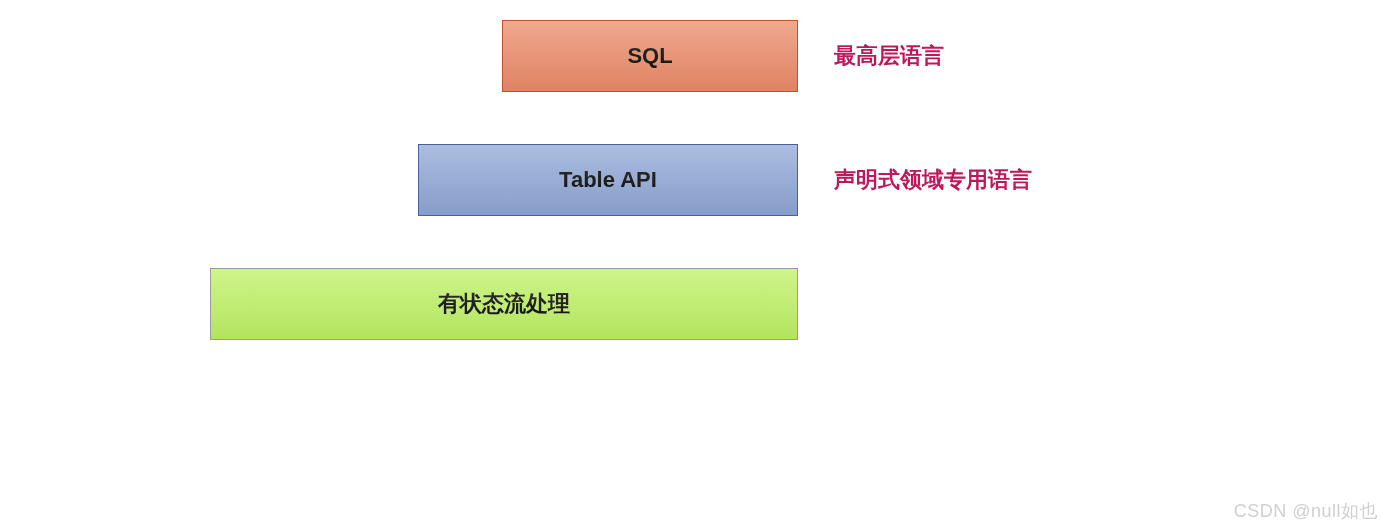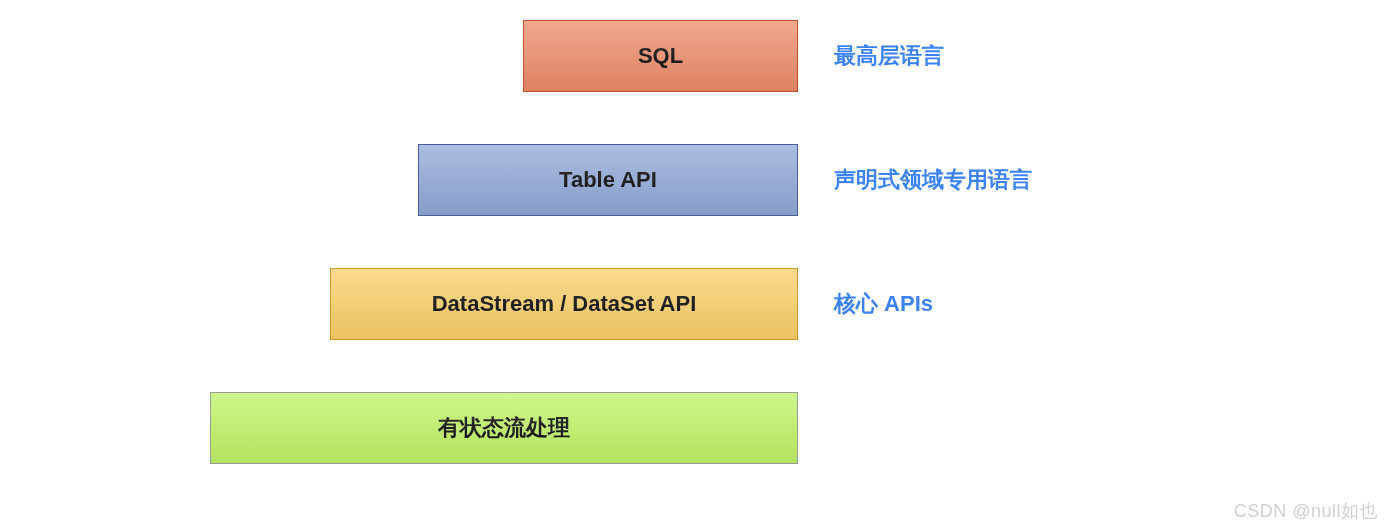--- a/index.html
+++ b/index.html
@@ -46,24 +46,24 @@
       content: "";
       position: absolute;
       inset: 0;
       background: linear-gradient(to bottom, rgba(255,255,255,0.25), rgba(0,0,0,0.06));
       pointer-events: none;
     }
     .label {
       margin-left: 36px;
       font-size: 22px;
       font-weight: 700;
-      color: #3b82f6;
+      color: #be185d;
       white-space: nowrap;
     }
-    .b1 { width: 275px; background: #ec8b69; border-color: #c05030; }
+    .b1 { width: 296px; background: #ec8b69; border-color: #c05030; }
     .b2 { width: 380px; background: #8fa7d6; border-color: #4a609a; text-align: right; }
     .b3 { width: 468px; background: #f9ce67; border-color: #c99a2a; }
     .b4 { width: 588px; background: #bef264; border-color: #9a9a9a; margin-left: 37px; }
     .watermark {
       position: absolute;
       right: 10px;
       bottom: 6px;
       font-size: 18px;
       color: #d0d0d0;
       font-weight: 400;
@@ -79,26 +79,20 @@
       <div class="box b1">SQL</div>
     </div>
     <div class="label">最高层语言</div>
   </div>
   <div class="row">
     <div class="box-wrap">
       <div class="box b2">Table API</div>
     </div>
     <div class="label">声明式领域专用语言</div>
   </div>
-  <div class="row">
-    <div class="box-wrap">
-      <div class="box b3">DataStream / DataSet API</div>
-    </div>
-    <div class="label">核心 APIs</div>
-  </div>
   <div class="row" style="margin-bottom:0;">
     <div class="box-wrap">
       <div class="box b4">有状态流处理</div>
     </div>
   </div>
 </div>
 
 <div class="watermark">CSDN @null如也</div>
 
 </body></html>

